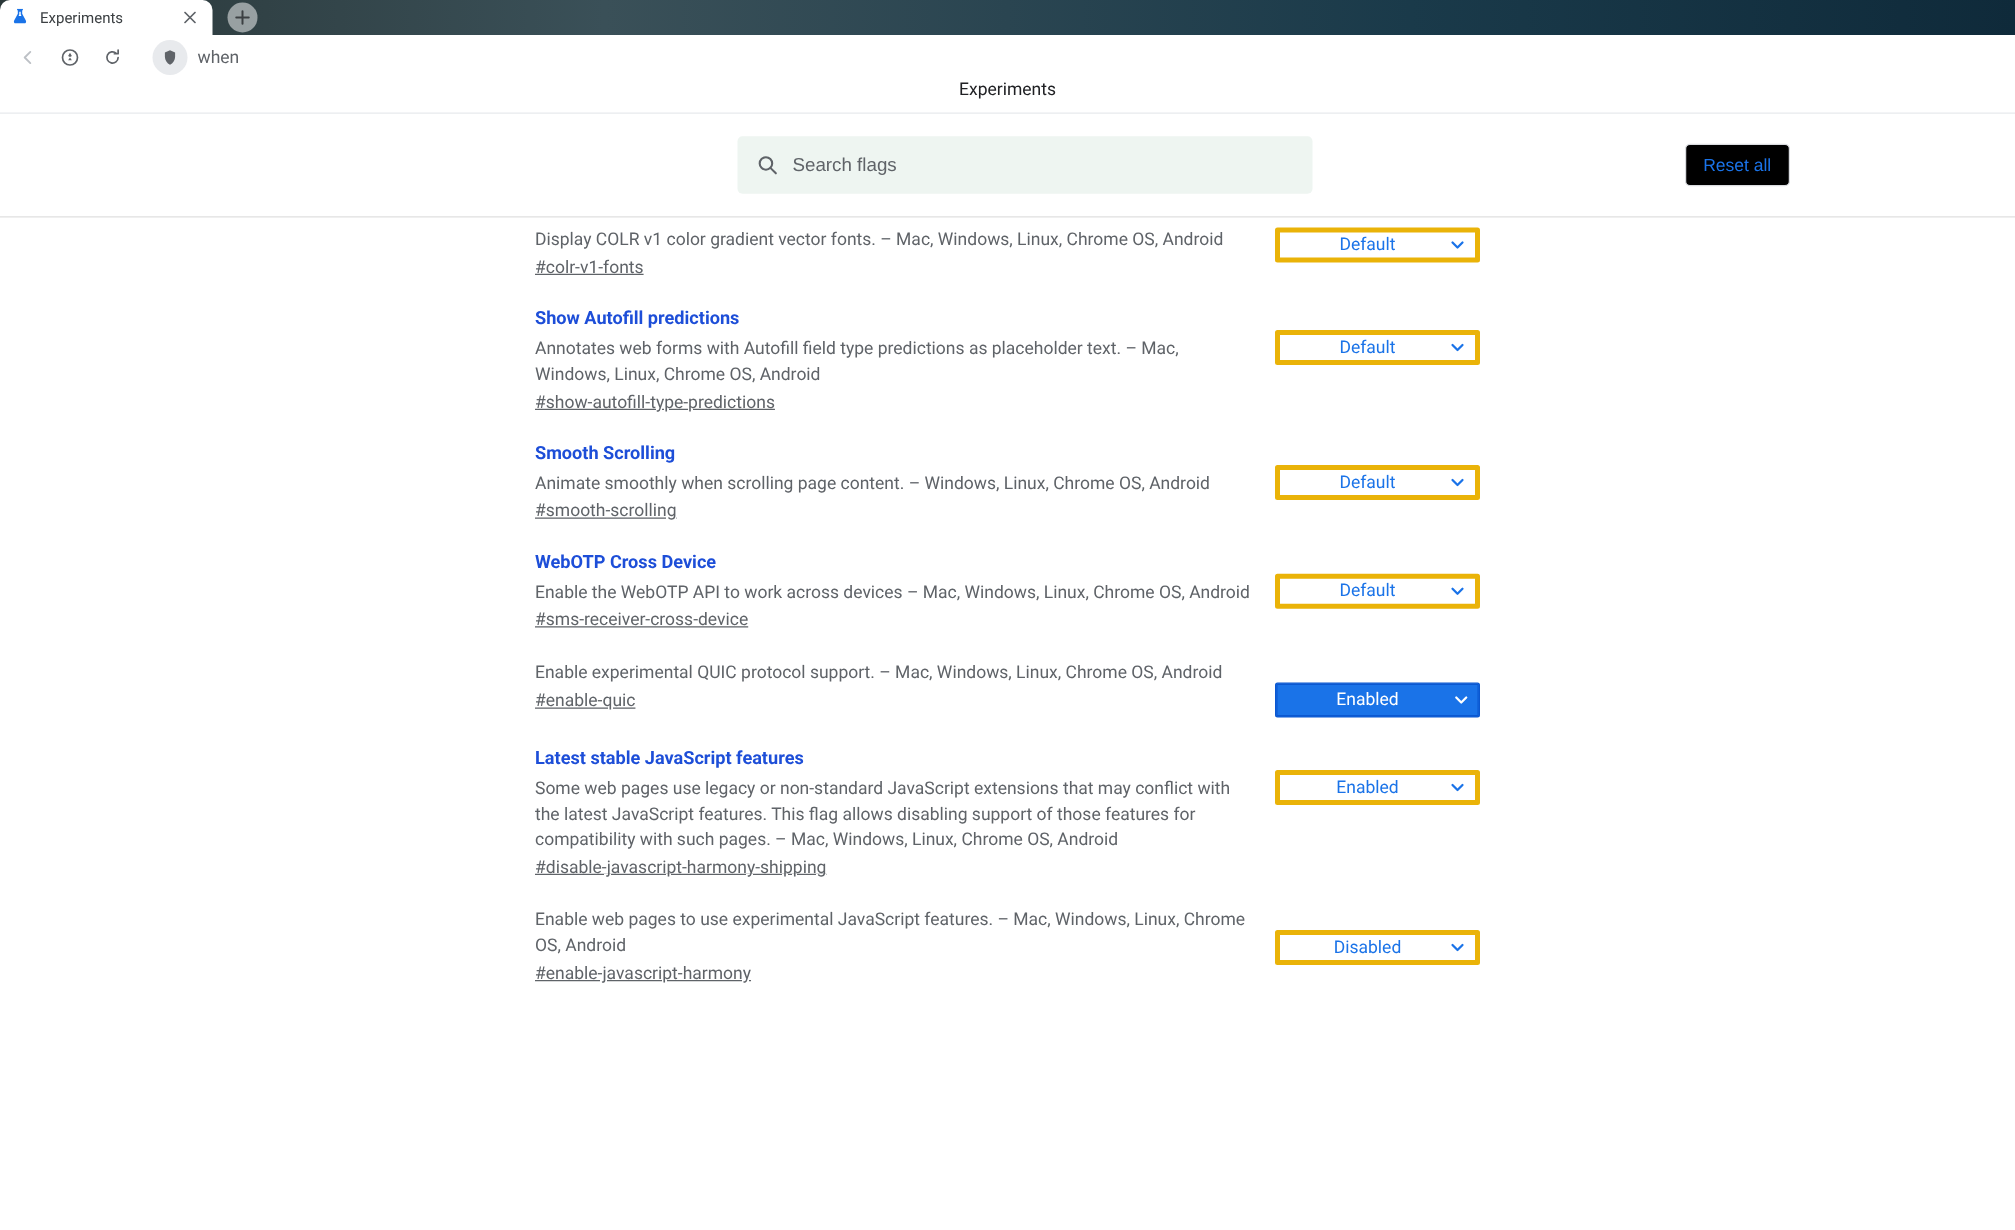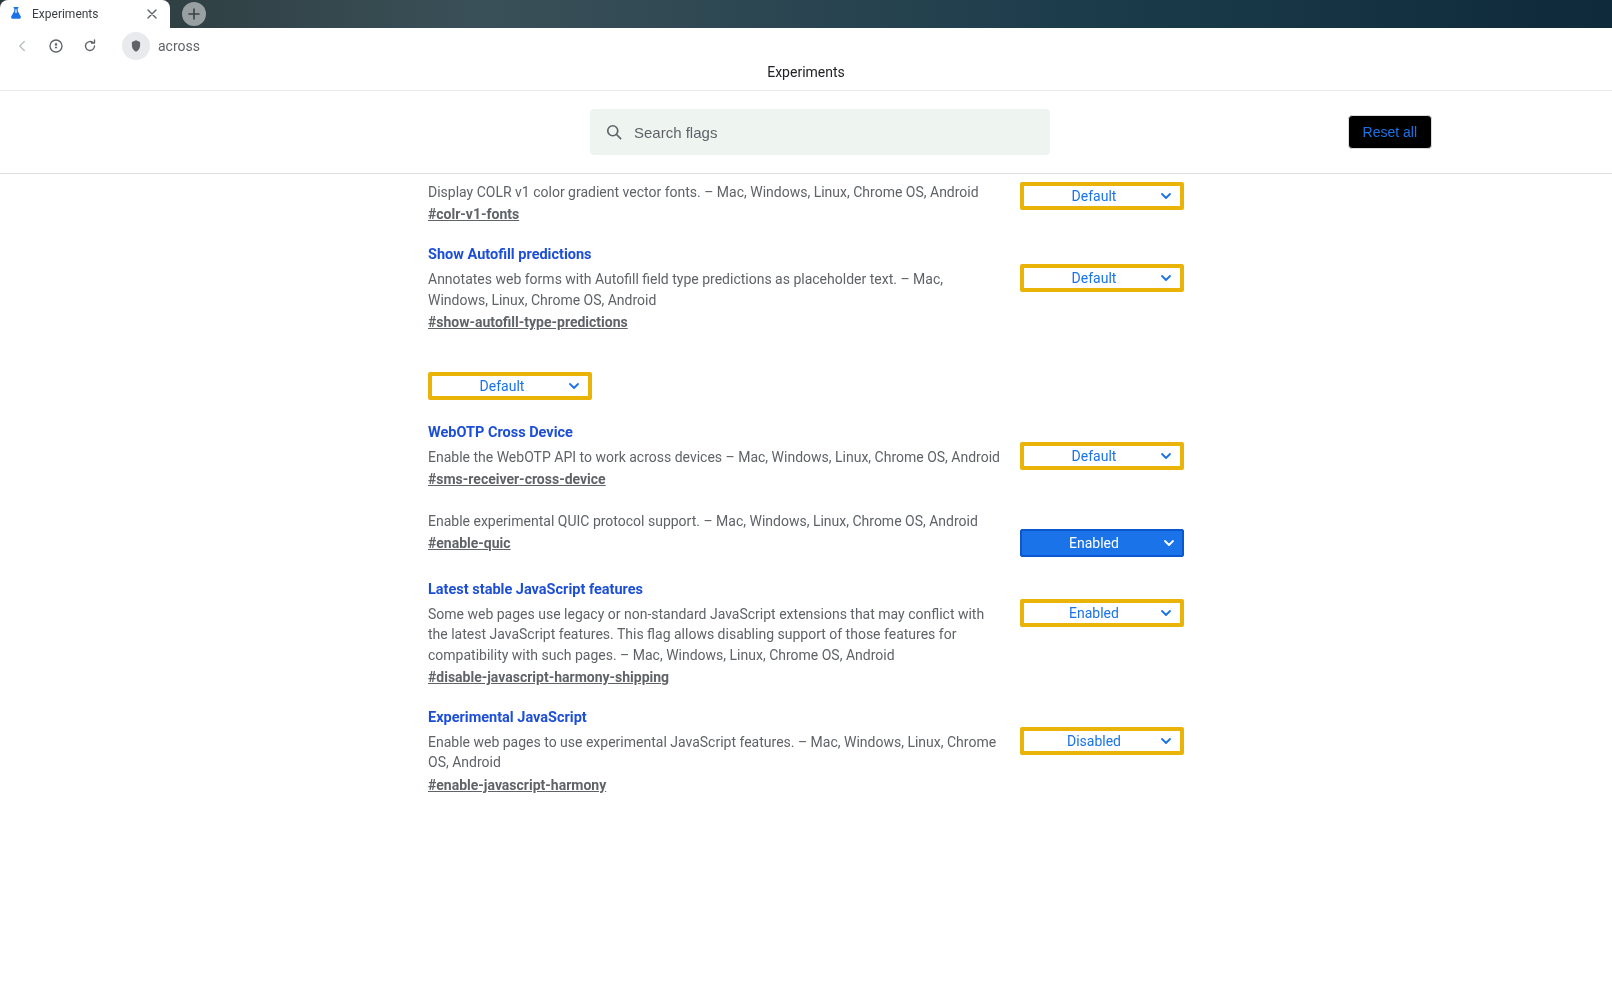--- a/index.html
+++ b/index.html
@@ -34,21 +34,21 @@
 .sticky-divider { border-bottom:1px solid #e0e0e0; }
 
 
 .content { max-width: 756px; margin: 0 auto; padding: 6px 0 40px 0; }
 .flag { display:flex; padding: 24px 0 0 0; gap: 16px; align-items:flex-start; position:relative; }
 .flag.first { padding-top: 2px; }
 .flag-body { flex: 1; min-width:0; }
 .flag-title { font-size:14.5px; font-weight:700; color:#1d4ed8; margin-bottom:6px; position:relative; }
 .flag-modified-dot { position:absolute; left:-16px; top:5px; width:8px; height:8px; border-radius:50%; background:#1a73e8; }
 .flag-desc { font-size:14px; color:#5f6368; line-height:1.45; margin-bottom:4px; }
-.flag-link { font-size:14px; color:#5f6368; text-decoration:underline; cursor:pointer;font-weight:bold; }
+.flag-link { font-size:14px; color:#5f6368; text-decoration:underline; cursor:pointer; }
 .flag-control { width: 164px; flex-shrink:0; padding-top: 18px; }
 .flag.first .flag-control { padding-top: 0; }
 
 .select { width:164px; height:28px; border:4px solid #eab308; background:#fff; color:#1a73e8; font-size:14px; border-radius:2px; display:flex; align-items:center; justify-content:center; cursor:pointer; position:relative; padding: 0 28px 0 12px; }
 .select.active { background:#1a73e8; color:#fff; border:1px solid #0b57d0; box-shadow: 0 0 0 1px #0b57d0 inset; }
 .select .chev { position:absolute; right:8px; top:50%; transform:translateY(-50%); }
 .select-label { flex:1; text-align:center; }
 
 svg { display:block; }
 </style>
@@ -92,21 +92,21 @@
     <svg width="18" height="18" viewBox="0 0 24 24" fill="none">
         <path d="M18 12a6 6 0 11-2-4.5M18 4v4h-4" stroke="#5f6368" stroke-width="1.8" stroke-linecap="round" stroke-linejoin="round"></path>
       </svg>
   </div>
   <div style="width:6px"></div>
   <div class="secure-chip">
     <svg width="14" height="14" viewBox="0 0 24 24" fill="#5f6368">
         <path d="M12 2l7 3v6c0 5-3 9-7 11-4-2-7-6-7-11V5l7-3z"></path>
       </svg>
   </div>
-  <span class="url-text">across</span>
+  <span class="url-text">when</span>
 </div>
 
 <div class="page-title">Experiments</div>
 <div class="header-divider"></div>
 
 <div class="search-row">
   <div class="search-wrap">
     <span class="search-icon">
       <svg width="20" height="20" viewBox="0 0 24 24" fill="none">
           <circle cx="10.5" cy="10.5" r="6" stroke="#5f6368" stroke-width="2"></circle>
@@ -140,20 +140,21 @@
           <span class="select-label">Default</span>
           <span class="chev">
             <svg width="12" height="12" viewBox="0 0 12 12">
               <path d="M2 4l4 4 4-4" stroke="currentColor" stroke-width="1.8" fill="none" stroke-linecap="round" stroke-linejoin="round"></path>
             </svg>
           </span>
         </div>
       </div>
     </div>
     <div class="flag">
+      <div class="flag-body"><div class="flag-title">Smooth Scrolling</div><div class="flag-desc">Animate smoothly when scrolling page content. – Windows, Linux, Chrome OS, Android</div><a class="flag-link">#smooth-scrolling</a></div>
       <div class="flag-control">
         <div class="select">
           <span class="select-label">Default</span>
           <span class="chev">
             <svg width="12" height="12" viewBox="0 0 12 12">
               <path d="M2 4l4 4 4-4" stroke="currentColor" stroke-width="1.8" fill="none" stroke-linecap="round" stroke-linejoin="round"></path>
             </svg>
           </span>
         </div>
       </div>
@@ -191,21 +192,21 @@
           <span class="select-label">Enabled</span>
           <span class="chev">
             <svg width="12" height="12" viewBox="0 0 12 12">
               <path d="M2 4l4 4 4-4" stroke="currentColor" stroke-width="1.8" fill="none" stroke-linecap="round" stroke-linejoin="round"></path>
             </svg>
           </span>
         </div>
       </div>
     </div>
     <div class="flag">
-      <div class="flag-body"><div class="flag-title">Experimental JavaScript</div><div class="flag-desc">Enable web pages to use experimental JavaScript features. – Mac, Windows, Linux, Chrome OS, Android</div><a class="flag-link">#enable-javascript-harmony</a></div>
+      <div class="flag-body"><div class="flag-desc">Enable web pages to use experimental JavaScript features. – Mac, Windows, Linux, Chrome OS, Android</div><a class="flag-link">#enable-javascript-harmony</a></div>
       <div class="flag-control">
         <div class="select">
           <span class="select-label">Disabled</span>
           <span class="chev">
             <svg width="12" height="12" viewBox="0 0 12 12">
               <path d="M2 4l4 4 4-4" stroke="currentColor" stroke-width="1.8" fill="none" stroke-linecap="round" stroke-linejoin="round"></path>
             </svg>
           </span>
         </div>
       </div>

